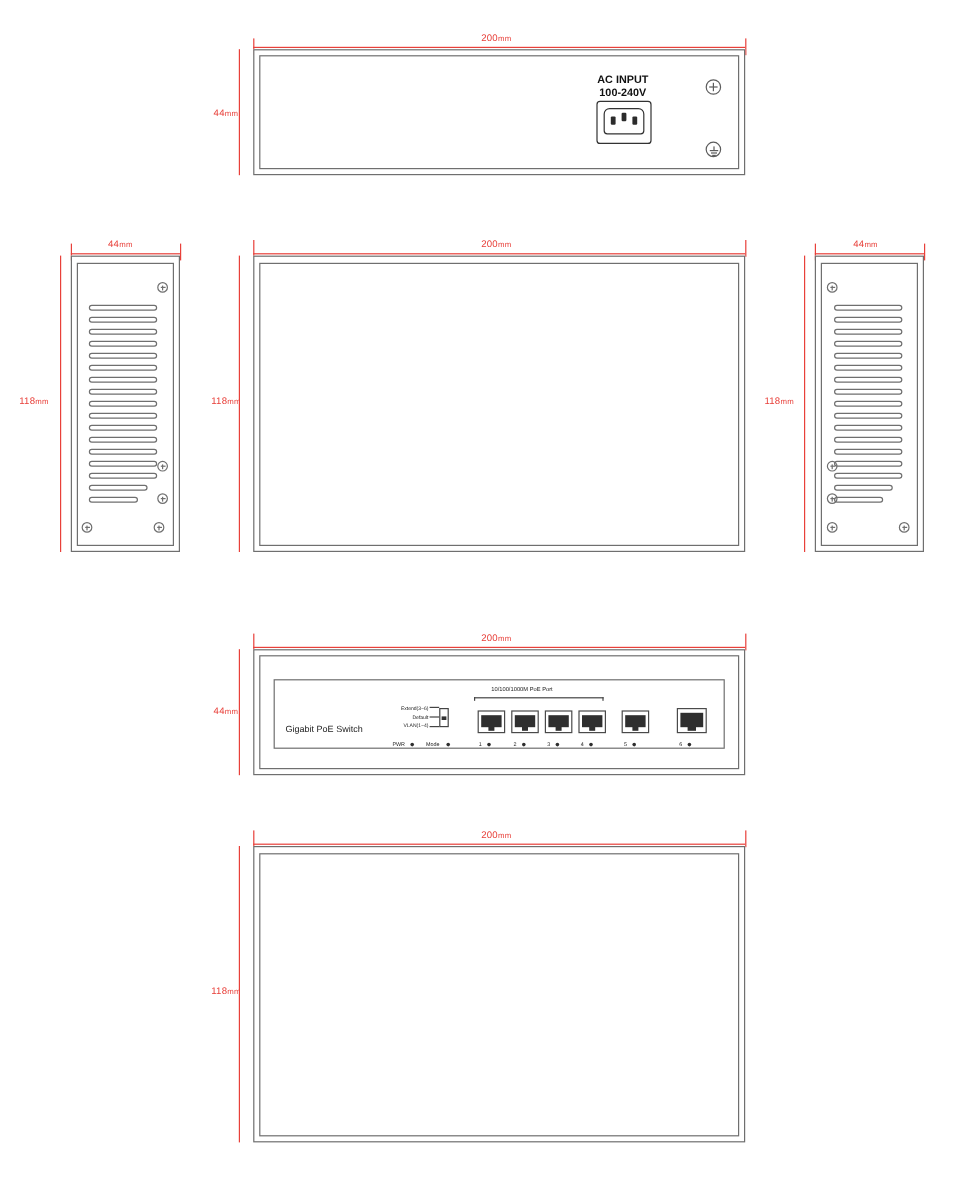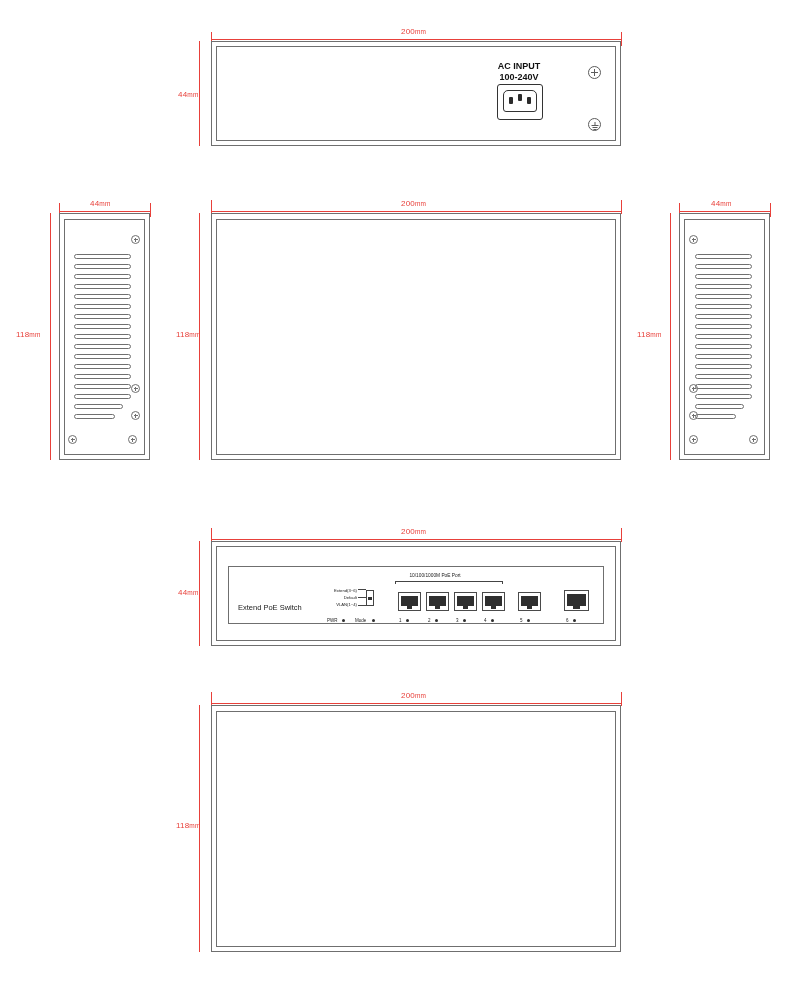--- a/index.html
+++ b/index.html
@@ -369,21 +369,21 @@
     <div class="dim-line-h" style="left:211px; top:539px; width:410px;"></div>
     <div class="dim-label" style="left:401px; top:527px;"><span>200</span><span class="unit">mm</span></div>
 
     <div class="dim-line-v" style="left:199px; top:541px; height:105px;"></div>
     <div class="dim-label" style="left:178px; top:588px;"><span>44</span><span class="unit">mm</span></div>
 
     <div class="body-outline" style="left:211px; top:541px; width:410px; height:105px;"></div>
     <div class="body-inner" style="left:216px; top:546px; width:400px; height:95px;"></div>
     <div class="body-inner" style="left:228px; top:566px; width:376px; height:58px;"></div>
 
-    <div class="front-brand" style="left:238px; top:603px;">Extend PoE Switch</div>
+    <div class="front-brand" style="left:238px; top:603px;">Gigabit PoE Switch</div>
 
     <div class="port-group-label" style="left:370px; top:573px; width:130px;">10/100/1000M PoE Port</div>
     <div class="bracket" style="left:395px; top:581px; width:108px;"></div>
 
     <div class="small-label" style="left:311px; top:588px; width:46px;">Extend(3~6)</div>
     <div class="small-label" style="left:311px; top:595px; width:46px;">Default</div>
     <div class="small-label" style="left:311px; top:602px; width:46px;">VLAN(1~4)</div>
 
     <div class="dip-switch" style="left:366px; top:590px; width:8px; height:16px;">
       <i style="top:6px;"></i>

